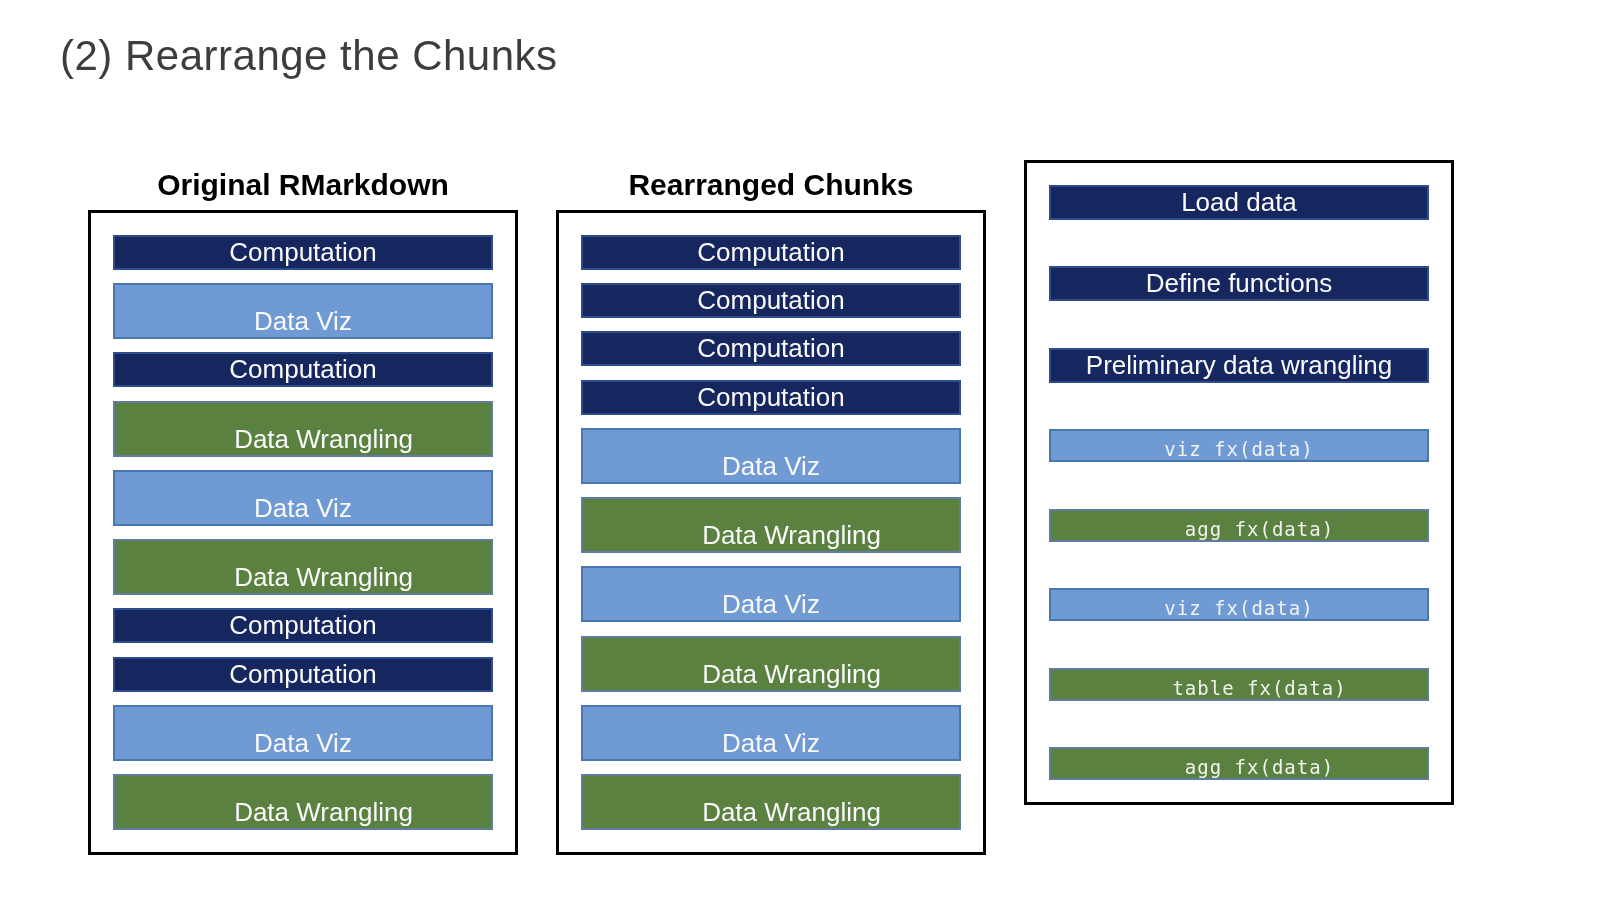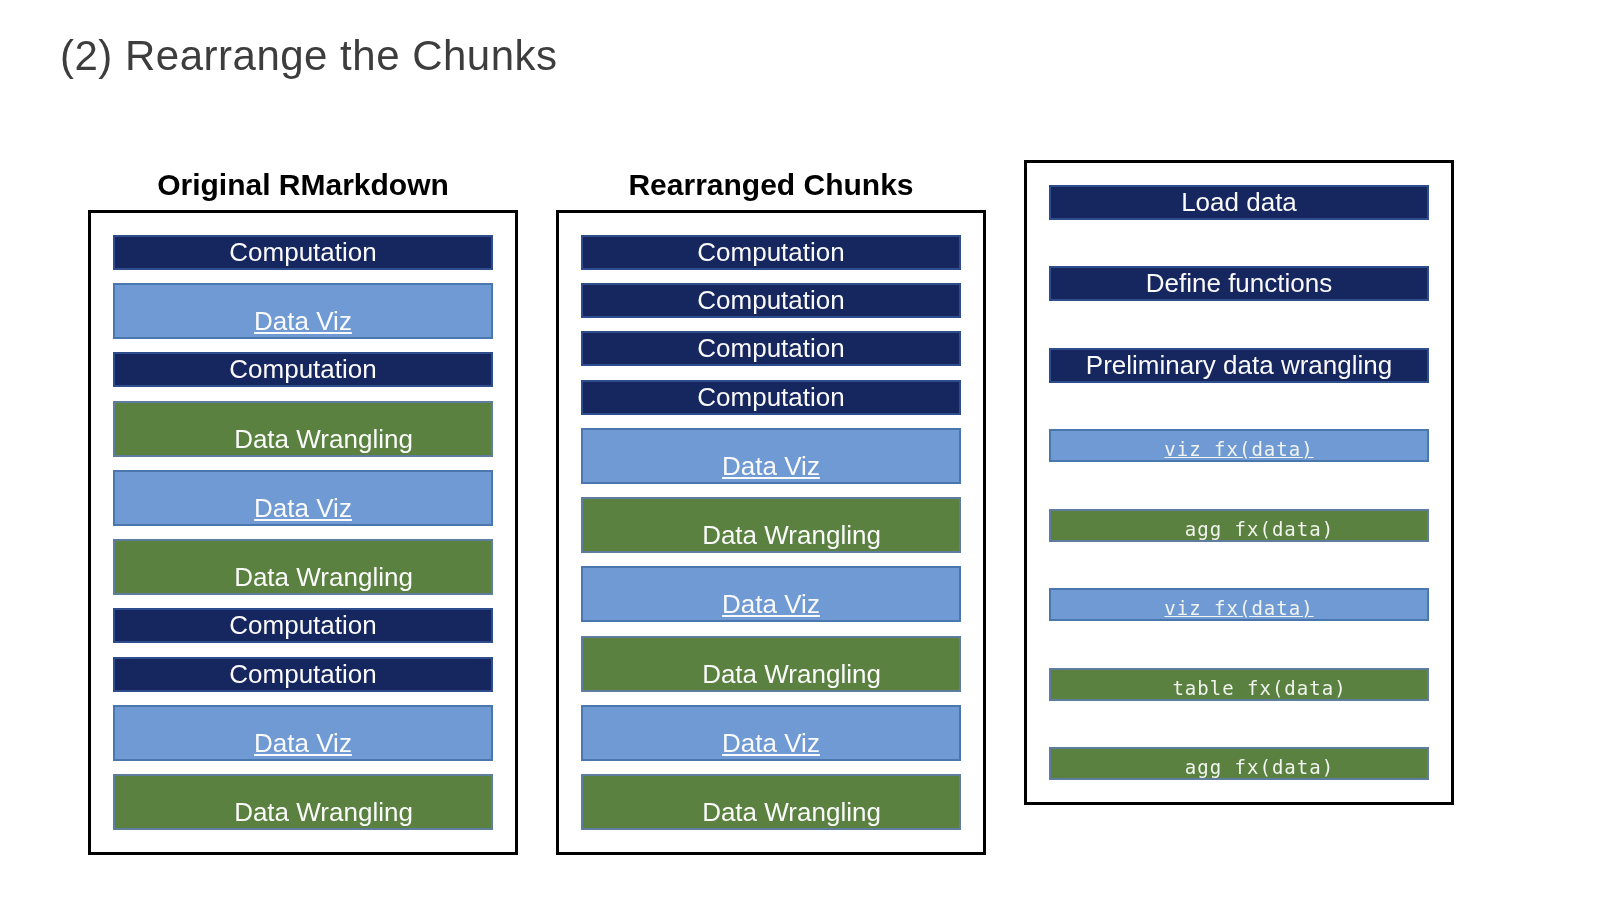--- a/index.html
+++ b/index.html
@@ -66,21 +66,21 @@
     display: flex;
     align-items: flex-end;
     justify-content: center;
     color: #fafafa;
     font-size: 26px;
     font-weight: 400;
     white-space: nowrap;
     overflow: hidden;
   }
   .chunk-box.navy  { background: var(--navy);  border: 2px solid var(--navy-border); }
-  .chunk-box.blue  { background: var(--blue);  border: 2px solid var(--blue-border); text-decoration: underline; }
+  .chunk-box.blue  { background: var(--blue);  border: 2px solid var(--blue-border); }
   .chunk-box.green { background: var(--green); border: 2px solid var(--green-border); padding-left: 41px; }
   .chunk-box.short { height: 35px; }
   .chunk-box.tall  { height: 56px; }
   .chunk-box.code  {
     height: 33px;
     font-family: "DejaVu Sans Mono", "Liberation Mono", monospace;
     font-size: 19px;
     letter-spacing: 1px;
     color: #f2f4ef;
   }

